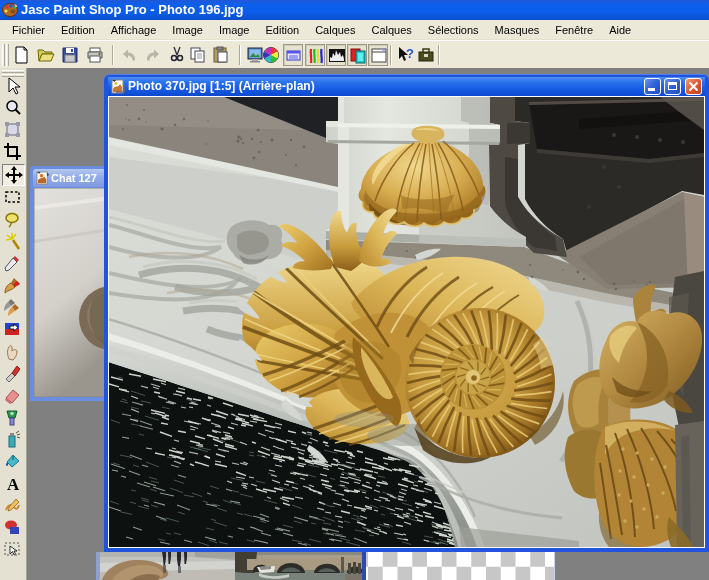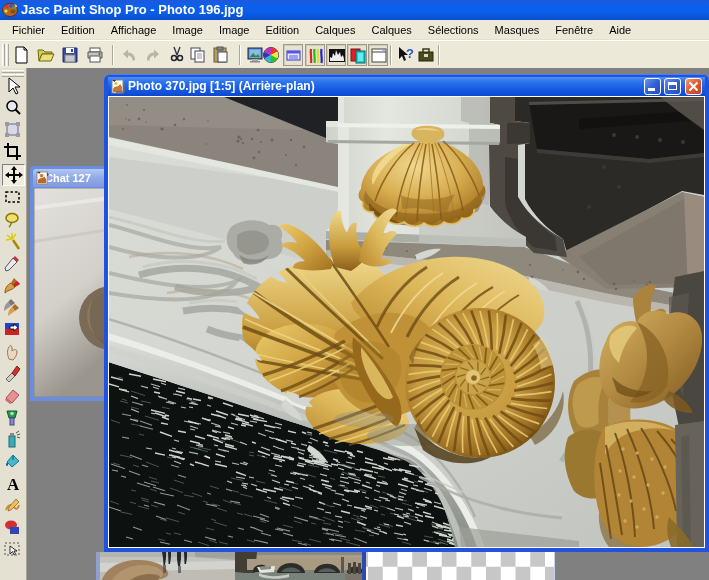--- a/index.html
+++ b/index.html
@@ -300,21 +300,21 @@
         <rect x="2" y="3" width="14" height="12" fill="none" stroke="#555" stroke-dasharray="2,2"></rect>
         <path d="M7,6 L7,14 L9.5,11.5 L11,15 L12.5,14 L11,11 L14,11 Z" fill="#fff" stroke="#000" stroke-width="0.8"></path>
       </svg>
   </div>
   <div id="chatwin">
     <div class="t"><svg style="position:absolute;left:3px;top:2px" width="14" height="14" viewBox="0 0 15 15">
           <rect x="1" y="1" width="11" height="13" fill="#fff" stroke="#888"></rect>
           <path d="M2,10 C4,7 7,9 9,6 L11,9 L11,13 L2,13 Z" fill="#B86828"></path>
           <circle cx="6" cy="5" r="2" fill="#E07830"></circle>
           <path d="M1,1 L5,1 L3.5,3 Z M12,2 L14,4 L12,6" fill="#334"></path>
-        </svg><span style="padding-left:12px">Chat 127</span></div>
+        </svg><span style="padding-left:18px">Chat 127</span></div>
     <div class="c"><svg width="76" height="209" viewBox="0 0 76 209">
       <defs>
             <linearGradient id="chbg" x1="0" y1="0" x2="0.3" y2="1">
         <stop offset="0" stop-color="#E3E1DD"></stop>
               <stop offset="0.6" stop-color="#D3D0CA"></stop>
               <stop offset="1" stop-color="#9A968E"></stop>
       </linearGradient>
           </defs>
       <rect width="76" height="209" fill="url(#chbg)"></rect>
       <path d="M0,18 L76,8 L76,12 L0,22 Z" fill="#EDEBE7" opacity="0.8"></path>

